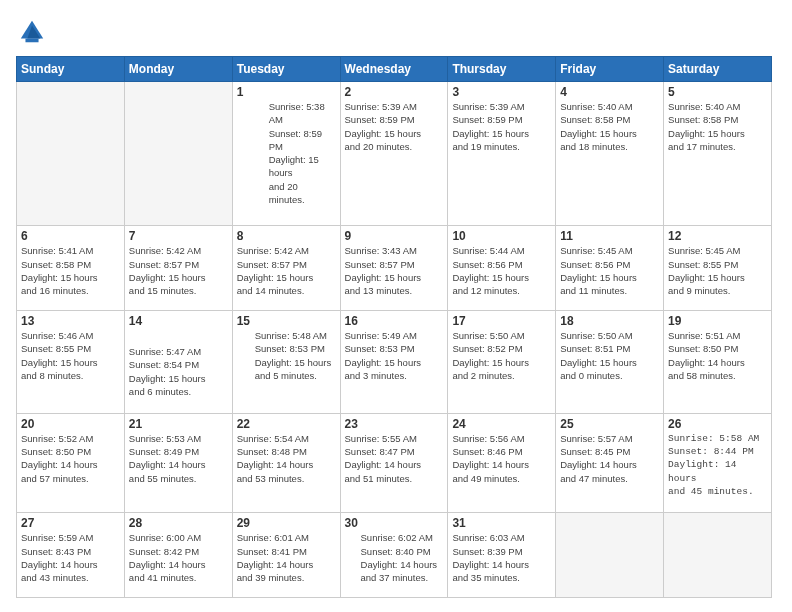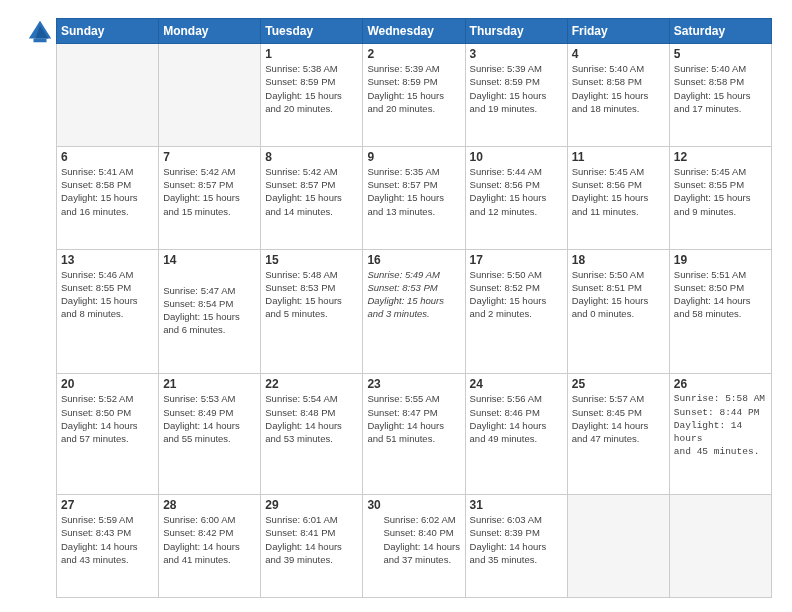--- a/index.html
+++ b/index.html
@@ -6,23 +6,23 @@
     body {
       width: 792px;
       height: 612px;
       font-family: Arial, sans-serif;
       background: #fff;
       overflow: hidden;
     }
     .page {
       width: 792px;
       height: 612px;
-      padding: 18px 20px 14px 24px;
+      padding: 18px 20px 14px 16px;
       display: flex;
-      flex-direction: row;
+      flex-direction: column;
     }
     .header {
       display: flex;
       justify-content: space-between;
       align-items: flex-start;
       margin-bottom: 10px;
     }
     .logo {
       display: flex;
       align-items: center;
@@ -134,21 +134,21 @@
           <th>Friday</th>
           <th>Saturday</th>
         </tr>
     </thead>
     <tbody id="calendar-body">
     <tr>
           <td class="empty"></td>
           <td class="empty"></td>
           <td>
             <span class="day-number">1</span>
-            <div class="day-info" style="white-space: pre-line;">Sunrise: 5:38 AM
+            <div class="day-info" style="white-space: pre-line; margin-left: 32px;">Sunrise: 5:38 AM
 Sunset: 8:59 PM
 Daylight: 15 hours
 and 20 minutes.</div>
           </td>
           <td>
             <span class="day-number">2</span>
             <div class="day-info" style="white-space: pre-line;">Sunrise: 5:39 AM
 Sunset: 8:59 PM
 Daylight: 15 hours
 and 20 minutes.</div>
@@ -192,21 +192,21 @@
           </td>
           <td>
             <span class="day-number">8</span>
             <div class="day-info" style="white-space: pre-line;">Sunrise: 5:42 AM
 Sunset: 8:57 PM
 Daylight: 15 hours
 and 14 minutes.</div>
           </td>
           <td>
             <span class="day-number">9</span>
-            <div class="day-info" style="white-space: pre-line;">Sunrise: 5:35 AM
+            <div class="day-info" style="white-space: pre-line;">Sunrise: 3:43 AM
 Sunset: 8:57 PM
 Daylight: 15 hours
 and 13 minutes.</div>
           </td>
           <td>
             <span class="day-number">10</span>
             <div class="day-info" style="white-space: pre-line;">Sunrise: 5:44 AM
 Sunset: 8:56 PM
 Daylight: 15 hours
 and 12 minutes.</div>
@@ -236,28 +236,28 @@
           </td>
           <td>
             <span class="day-number">14</span>
             <div class="day-info" style="white-space: pre-line; margin-top: 17px;">Sunrise: 5:47 AM
 Sunset: 8:54 PM
 Daylight: 15 hours
 and 6 minutes.</div>
           </td>
           <td>
             <span class="day-number">15</span>
-            <div class="day-info" style="white-space: pre-line;">Sunrise: 5:48 AM
+            <div class="day-info" style="white-space: pre-line; margin-left: 18px;">Sunrise: 5:48 AM
 Sunset: 8:53 PM
 Daylight: 15 hours
 and 5 minutes.</div>
           </td>
           <td>
             <span class="day-number">16</span>
-            <div class="day-info" style="white-space: pre-line; font-style: italic;">Sunrise: 5:49 AM
+            <div class="day-info" style="white-space: pre-line;">Sunrise: 5:49 AM
 Sunset: 8:53 PM
 Daylight: 15 hours
 and 3 minutes.</div>
           </td>
           <td>
             <span class="day-number">17</span>
             <div class="day-info" style="white-space: pre-line;">Sunrise: 5:50 AM
 Sunset: 8:52 PM
 Daylight: 15 hours
 and 2 minutes.</div>

